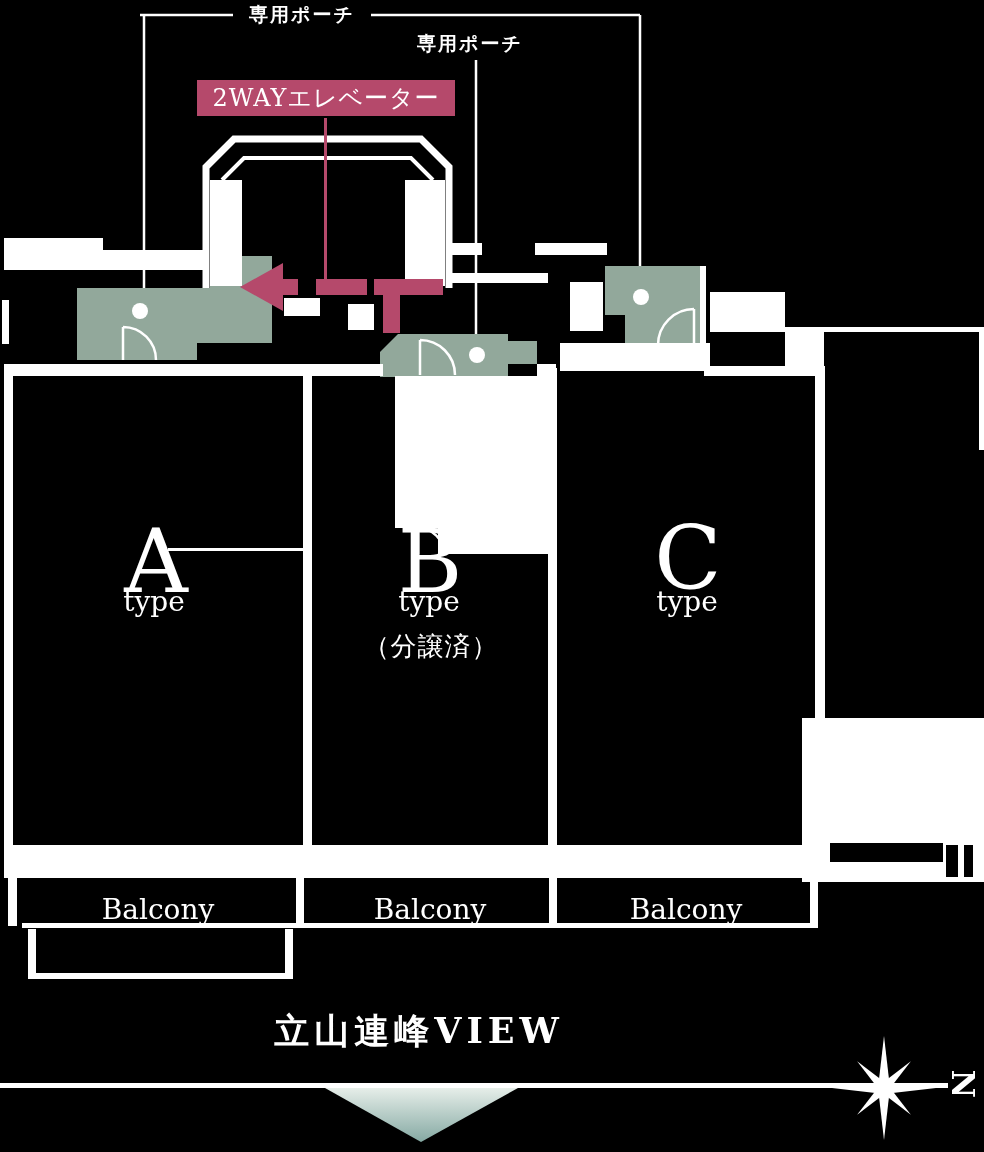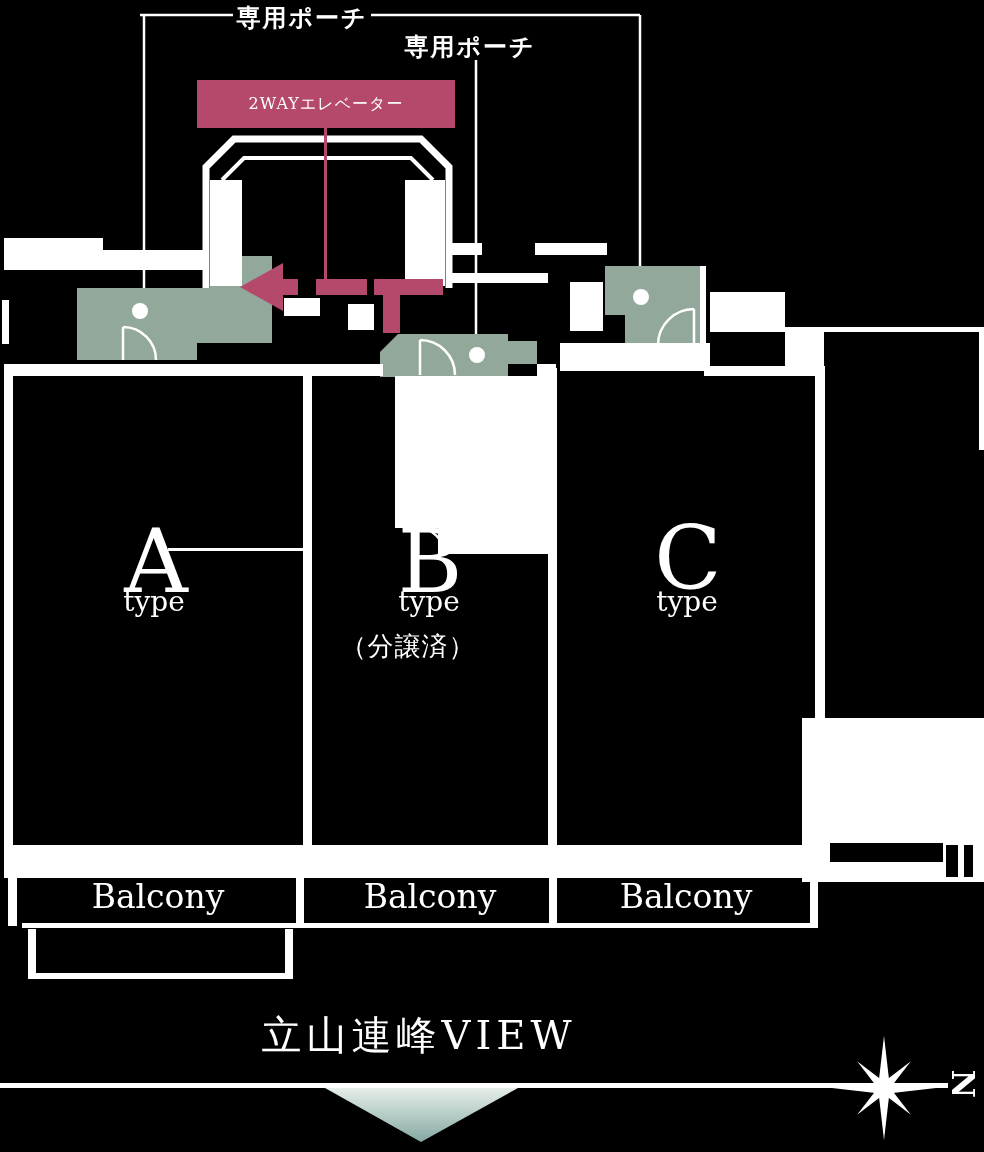--- a/index.html
+++ b/index.html
@@ -7,31 +7,31 @@
     --tri1:#e6eee9; --tri2:#85a9a3;
   }
   html,body{margin:0;padding:0;background:var(--bg);}
   .stage{
     position:relative; width:984px; height:1152px; background:var(--bg);
     overflow:hidden; font-family:"DejaVu Serif","Liberation Serif",serif; color:#fff;
   }
   .stage svg{position:absolute;left:0;top:0;}
   .lbl{position:absolute; white-space:nowrap; color:#fff; z-index:5;}
   .lbl.center{transform:translateX(-50%);}
-  .top-label{font-size:24px; font-weight:bold; letter-spacing:2px;}
+  .top-label{font-size:19px; font-weight:bold; letter-spacing:2px;}
   .ev-box{
-    position:absolute; left:197px; top:80px; width:258px; height:48px;
+    position:absolute; left:197px; top:80px; width:258px; height:36px;
     background:var(--rose); display:flex; align-items:center; justify-content:center;
-    font-size:16px; letter-spacing:1px; z-index:6;
+    font-size:24px; letter-spacing:1px; z-index:6;
   }
   .unit-letter{font-size:88px; line-height:1; letter-spacing:0;}
   .unit-type{font-size:28px; line-height:1;}
   .unit-status{font-size:26px; line-height:1; letter-spacing:1px;}
-  .balcony{font-size:33px; line-height:1;}
-  .view-title{font-size:40px; font-weight:400; letter-spacing:5px;}
+  .balcony{font-size:28px; line-height:1;margin-top:16px;}
+  .view-title{font-size:35px; font-weight:700; letter-spacing:5px;}
   .north{font-size:31px; font-weight:bold; transform:translate(-50%,-50%) rotate(90deg);}
 </style>
 </head>
 <body>
 
 <div class="stage">
 
   <svg width="984" height="1152" viewBox="0 0 984 1152">
     <defs>
       <linearGradient id="triGrad" x1="0" y1="0" x2="0" y2="1">
@@ -153,21 +153,21 @@
 
   <div class="ev-box">
     <span>2WAYエレベーター</span>
   </div>
 
   <div class="lbl center unit-letter" style="left:156px; top:518px;">A</div>
   <div class="lbl center unit-type" style="left:154px; top:588px;">type</div>
 
   <div class="lbl center unit-letter" style="left:430px; top:518px;">B</div>
   <div class="lbl center unit-type" style="left:429px; top:588px;">type</div>
-  <div class="lbl center unit-status" style="left:408px; top:633px;">（分譲済）</div>
+  <div class="lbl center unit-status" style="left:431px; top:633px;">（分譲済）</div>
 
   <div class="lbl center unit-letter" style="left:688px; top:515px;">C</div>
   <div class="lbl center unit-type" style="left:687px; top:588px;">type</div>
 
   <div class="lbl center balcony" style="left:158px; top:880px;">Balcony</div>
   <div class="lbl center balcony" style="left:430px; top:880px;">Balcony</div>
   <div class="lbl center balcony" style="left:686px; top:880px;">Balcony</div>
 
   <div class="lbl center view-title" style="left:419px; top:1008px;">立山連峰VIEW</div>
 

